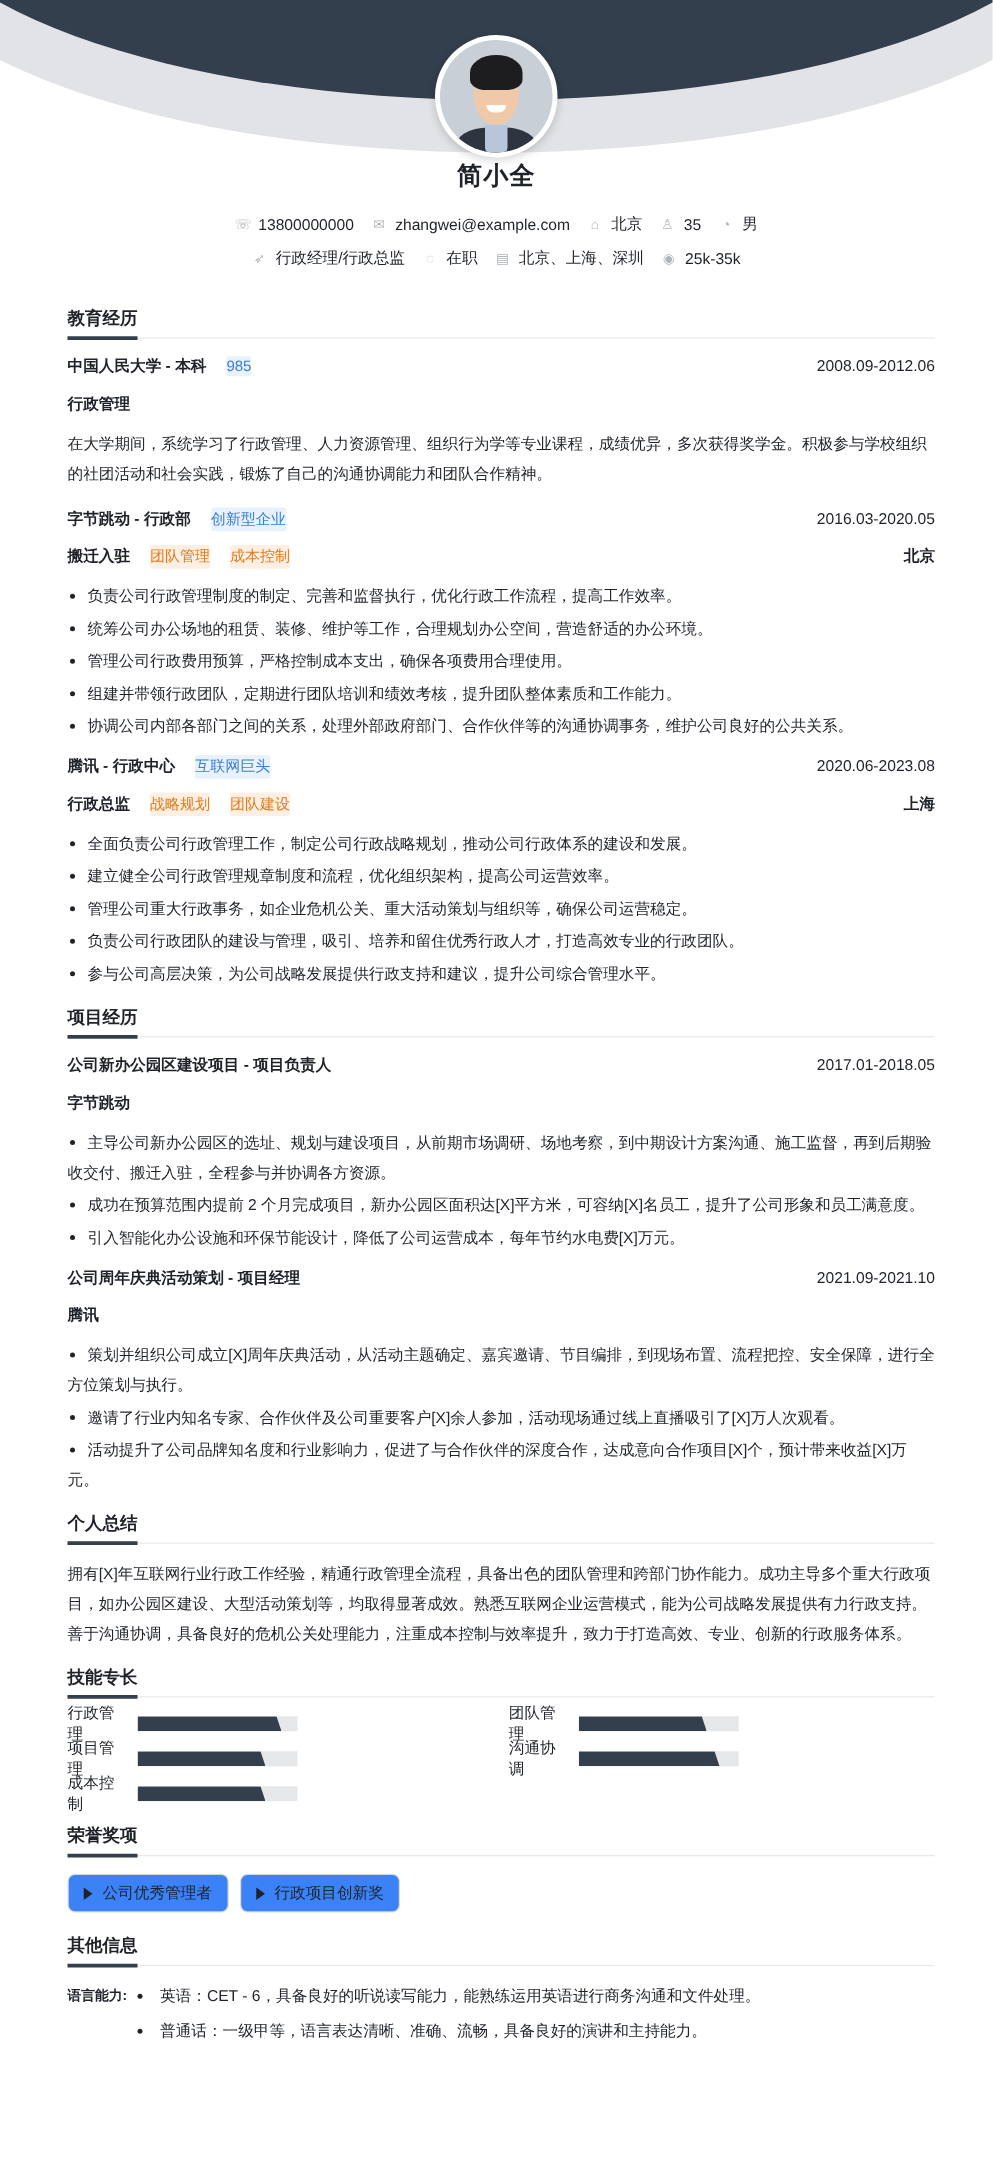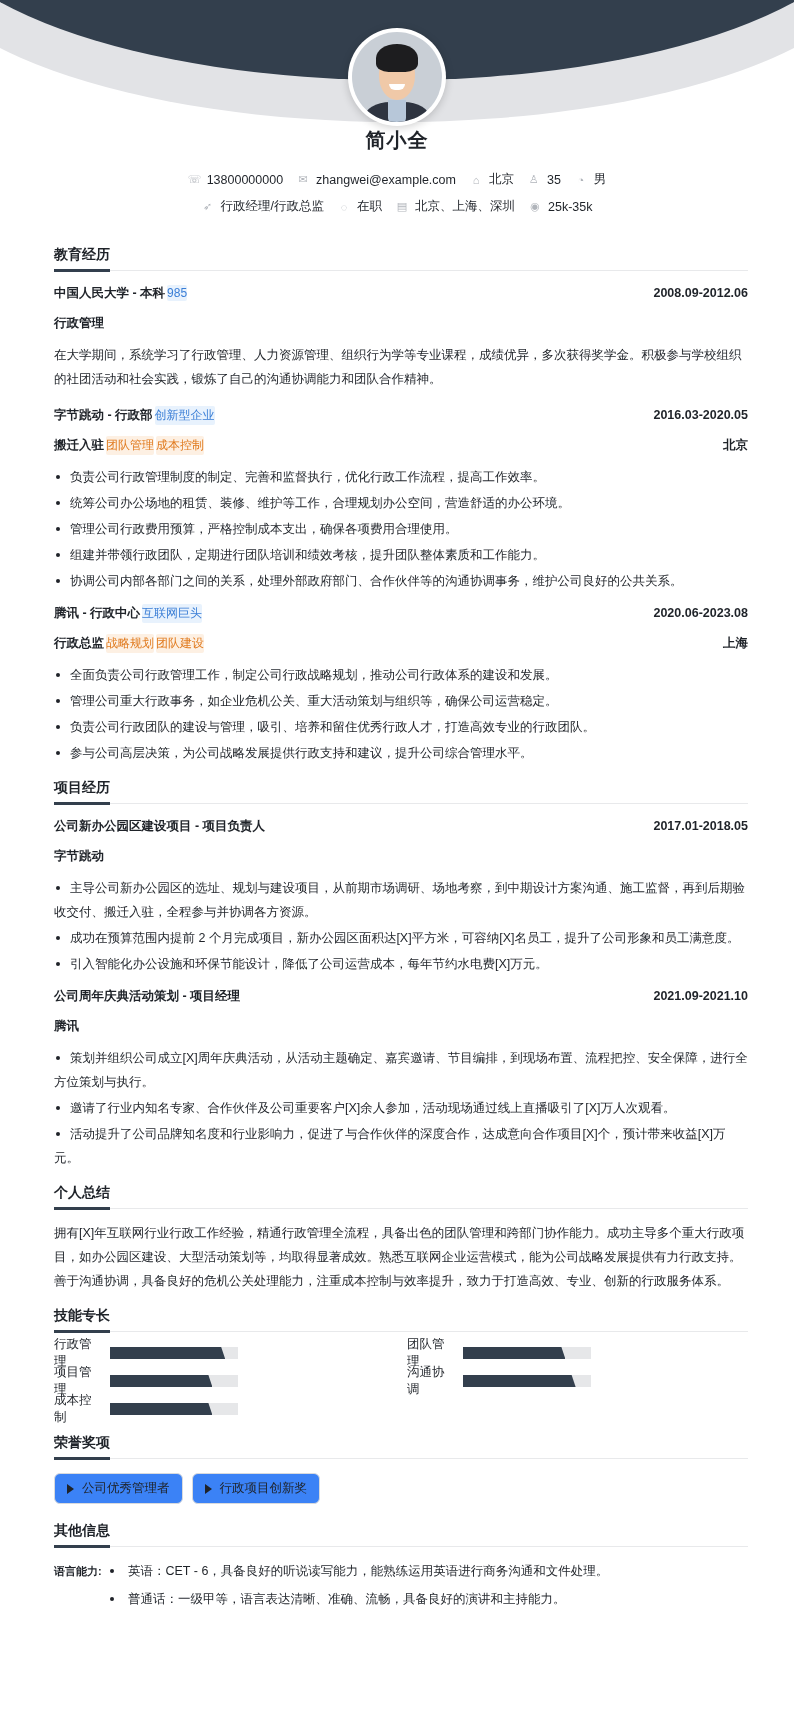--- a/index.html
+++ b/index.html
@@ -63,26 +63,26 @@
   .section { margin-bottom: 14px; }
   .sec-title {
     position: relative; font-size: 14px; font-weight: bold; color: #1f2329;
     padding-bottom: 6px; border-bottom: 1px solid #e8e9eb; margin-bottom: 12px;
   }
   .sec-title::after {
     content: ""; position: absolute; left: 0; bottom: -2px;
     width: 56px; height: 3px; background: #333f4d;
   }
   .row { display: flex; justify-content: space-between; align-items: center; height: 20px; margin-bottom: 10px; }
-  .row-left { display: flex; align-items: center; gap: 2px; }
+  .row-left { display: flex; align-items: center; gap: 16px; }
   .bold { font-weight: bold; font-size: 12.5px; }
   .tag { font-size: 12px; padding: 1px 0; border-radius: 2px; }
   .tag-blue { color: #3a7ed6; background: #e8f2fd; }
   .tag-orange { color: #e07a1e; background: #fdf0e3; }
-  .date { font-weight: bold; font-size: 12.5px; }
+  .date { font-weight: normal; font-size: 12.5px; }
   .para { line-height: 24px; font-size: 12.5px; color: #1f2329; margin-bottom: 4px; }
   ul.bullets { list-style: none; margin-bottom: 10px; }
   ul.bullets li {
     position: relative; padding-left: 16px; line-height: 24px; font-size: 12.5px;
     margin-bottom: 2px;
   }
   ul.bullets li::before {
     content: ""; position: absolute; left: 2px; top: 10px;
     width: 4px; height: 4px; border-radius: 50%; background: #1f2329;
   }
@@ -230,20 +230,21 @@
       <div class="row">
         <div class="row-left">
           <span class="bold">行政总监</span>
           <span class="tag tag-orange">战略规划</span>
           <span class="tag tag-orange">团队建设</span>
         </div>
         <span class="bold">上海</span>
       </div>
       <ul class="bullets">
         <li>全面负责公司行政管理工作，制定公司行政战略规划，推动公司行政体系的建设和发展。</li>
+        <li>建立健全公司行政管理规章制度和流程，优化组织架构，提高公司运营效率。</li>
         <li>管理公司重大行政事务，如企业危机公关、重大活动策划与组织等，确保公司运营稳定。</li>
         <li>负责公司行政团队的建设与管理，吸引、培养和留住优秀行政人才，打造高效专业的行政团队。</li>
         <li>参与公司高层决策，为公司战略发展提供行政支持和建议，提升公司综合管理水平。</li>
       </ul>
     </div>
   </div>
 
   <div class="section">
     <div class="sec-title">项目经历</div>
 

